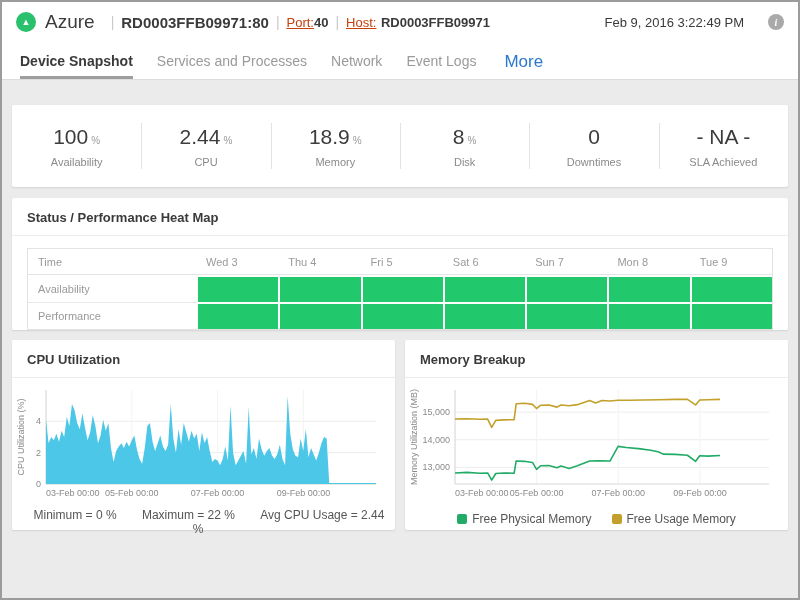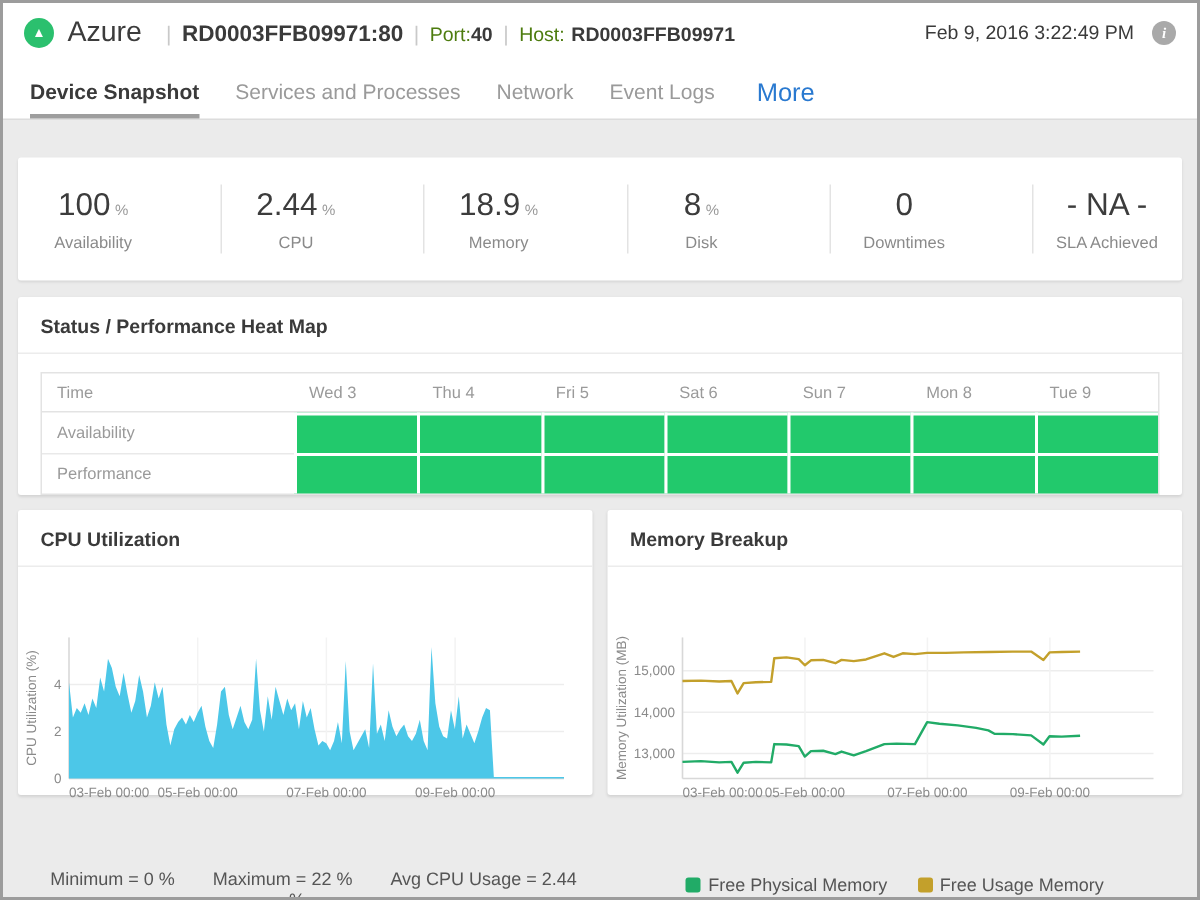--- a/index.html
+++ b/index.html
@@ -7,34 +7,34 @@
   body { font-family:"Liberation Sans", sans-serif; }
   #app { width:800px; height:600px; background:#ebebeb; border:2px solid #9c9c9c; overflow:hidden; position:relative; }
 
   
   .header { height:40px; background:#fff; display:flex; align-items:center; padding:0 14px; }
   .logo-circle { width:20px; height:20px; border-radius:50%; background:#2bc06e; display:flex; align-items:center; justify-content:center; margin-right:9px; flex:0 0 auto; }
   .logo-arrow { color:#fff; font-size:9px; line-height:1; transform:translateY(-0.5px); }
   .app-name { font-size:19px; color:#3c3c3c; margin-right:9px; }
   .sep { color:#c9c9c9; font-size:14px; margin:0 7px; font-weight:400; }
   .device-id { font-size:15px; color:#3a3a3a; font-weight:700; }
-  .meta-label { font-size:13px; color:#4d7c0f; }
+  .meta-label { font-size:13px; color:#c2410c;text-decoration:underline; }
   .meta-value { font-size:13px; color:#3a3a3a; font-weight:700; }
-  .header-right { margin-left:auto; display:flex; gap:12px; }
+  .header-right { margin-left:auto; display:flex; align-items:center; gap:24px; }
   .datetime { font-size:13px; color:#3a3a3a; }
   .info-circle { width:16px; height:16px; border-radius:50%; background:#a9a9a9; color:#fff; font-size:10px; font-weight:700; display:flex; align-items:center; justify-content:center; font-family:"Liberation Serif", serif; font-style:italic; }
 
   
   .tabbar { height:38px; background:#fff; display:flex; align-items:stretch; padding:0 18px; border-bottom:1px solid #dcdcdc; gap:24px; }
   .tab { display:flex; align-items:center; font-size:14px; color:#9a9a9a; cursor:pointer; border-bottom:3px solid transparent; padding-top:3px; }
   .tab.active { color:#3a3a3a; font-weight:700; border-bottom-color:#9e9e9e; }
   .tab-more { display:flex; align-items:center; font-size:17px; color:#2979d0; cursor:pointer; padding-top:2px; margin-left:4px; }
 
   
-  .card { background:#fff; border-radius:2px; box-shadow:0 1px 2px rgba(0,0,0,0.10); margin:0 10px;gap:35px; }
+  .card { background:#fff; border-radius:2px; box-shadow:0 1px 2px rgba(0,0,0,0.10); margin:0 10px; }
   .card-title { font-size:13px; font-weight:700; color:#3a3a3a; padding:12px 15px 10px 15px; border-bottom:1px solid #ececec; }
 
   
   .stats-card { margin-top:25px; height:82px; display:flex; align-items:stretch; }
   .stat-cell { flex:1; display:flex; flex-direction:column; align-items:center; justify-content:center; position:relative; }
   .stat-cell + .stat-cell::before { content:""; position:absolute; left:0; top:18px; bottom:18px; width:1px; background:#e3e3e3; }
   .stat-value { font-size:21px; color:#3c3c3c; }
   .stat-unit { font-size:10px; color:#9a9a9a; margin-left:3px; }
   .stat-label { font-size:11px; color:#8a8a8a; margin-top:7px; }
 

